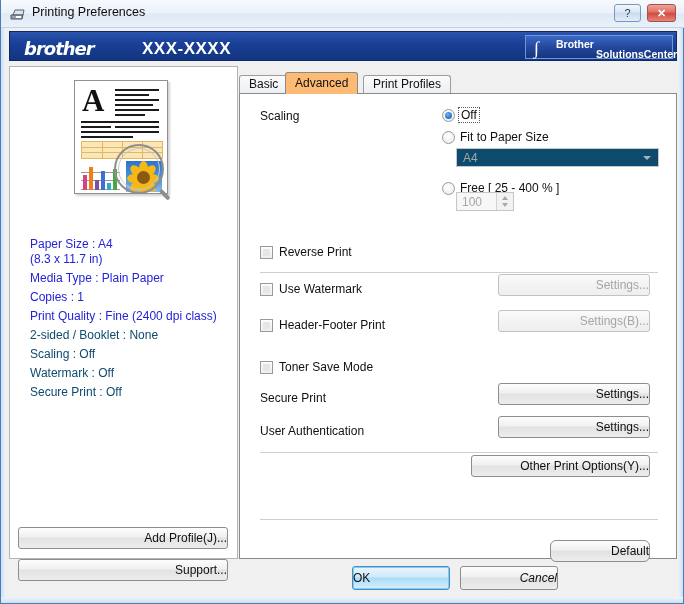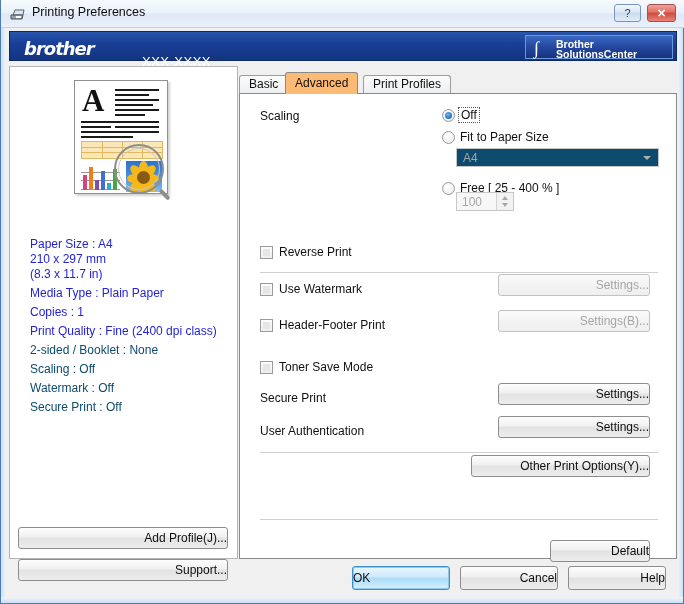--- a/index.html
+++ b/index.html
@@ -100,23 +100,23 @@
     left: 14px; top: 6px;
     font-size: 18px;
     font-weight: bold;
     font-style: italic;
     letter-spacing: -1px;
     color: #ffffff;
     font-family: "DejaVu Sans", sans-serif;
   }
   #model-name {
     position: absolute;
-    left: 132px; top: 22px;
-    font-size: 13px;
-    font-weight: normal;
+    left: 132px; top: 7px;
+    font-size: 17px;
+    font-weight: bold;
     color: #ffffff;
     letter-spacing: 0.5px;
   }
   #solutions-btn {
     position: absolute;
     right: 3px; top: 3px;
     width: 148px; height: 24px;
     background: linear-gradient(to bottom, #3a6ac4 0%, #24479e 50%, #16357f 100%);
     border: 1px solid #6f97d8;
     box-sizing: border-box;
@@ -131,21 +131,21 @@
   }
   #solutions-line1, #solutions-line2 {
     position: absolute;
     left: 30px;
     font-size: 10.5px;
     font-weight: bold;
     color: #ffffff;
     white-space: nowrap;
   }
   #solutions-line1 { top: 2px; }
-  #solutions-line2 { top: 12px; }
+  #solutions-line2 { top: 12px; margin-left: 40px; }
 
   
   #left-panel {
     position: absolute;
     left: 8px; top: 66px;
     width: 229px; height: 493px;
     background: #ffffff;
     border: 1px solid #b4b4b4;
     box-sizing: border-box;
   }
@@ -474,21 +474,21 @@
   .cbtn {
     position: absolute;
     height: 22px;
     line-height: 20px;
   }
   #btn-wm-settings   { left: 497px; top: 274px; width: 152px; }
   #btn-hf-settings   { left: 497px; top: 310px; width: 152px; }
   #btn-secure-settings { left: 497px; top: 383px; width: 152px; }
   #btn-userauth-settings { left: 497px; top: 416px; width: 152px; }
   #btn-other-options { left: 470px; top: 455px; width: 179px; }
-  #btn-default       { left: 549px; top: 540px; width: 100px; }
+  #btn-default       { left: 549px; top: 540px; width: 100px; border-radius: 6px; }
 
   
   #btn-ok {
     position: absolute;
     left: 351px; top: 566px;
     width: 98px; height: 24px;
     line-height: 22px;
     background: linear-gradient(to bottom, #eaf6fd 0%, #cfeafb 45%, #a9dbf6 50%, #d8f0fd 100%);
     border: 1px solid #3c92c8;
     border-radius: 3px;
@@ -497,20 +497,21 @@
     font-size: 12px;
     color: #101010;
     cursor: default;
     box-shadow: 0 0 0 1px #8fc9e8 inset;
   }
   #btn-cancel {
     position: absolute;
     left: 459px; top: 566px;
     width: 98px; height: 24px;
     line-height: 22px;
+    font-style: italic;
   }
   #btn-help-bottom {
     position: absolute;
     left: 567px; top: 566px;
     width: 98px; height: 24px;
     line-height: 22px;
   }
 </style>
 </head>
 <body>
@@ -593,21 +594,20 @@
         </div>
       </div>
 
       <div id="magnifier">
         <div id="magnifier-inner"></div>
       </div>
     </div>
 
     <div id="summary">
       <div class="sum-active">Paper Size : A4</div>
-      <div class="sum-active">210 x 297 mm</div>
       <div class="sum-active">(8.3 x 11.7 in)</div>
       <div class="sum-active sum-gap">Media Type : Plain Paper</div>
       <div class="sum-active sum-gap">Copies : 1</div>
       <div class="sum-active sum-gap">Print Quality : Fine (2400 dpi class)</div>
       <div class="sum-dim sum-gap">2-sided / Booklet : None</div>
       <div class="sum-dim sum-gap">Scaling : Off</div>
       <div class="sum-dim sum-gap">Watermark : Off</div>
       <div class="sum-dim sum-gap">Secure Print : Off</div>
     </div>
   </div>
@@ -670,15 +670,14 @@
 
   <div class="btn cbtn disabled" id="btn-wm-settings">Settings...</div>
   <div class="btn cbtn disabled" id="btn-hf-settings">Settings(B)...</div>
   <div class="btn cbtn" id="btn-secure-settings">Settings...</div>
   <div class="btn cbtn" id="btn-userauth-settings">Settings...</div>
   <div class="btn cbtn" id="btn-other-options">Other Print Options(Y)...</div>
   <div class="btn cbtn" id="btn-default">Default</div>
 
   <div id="btn-ok">OK</div>
   <div class="btn" id="btn-cancel">Cancel</div>
-  <div class="btn" id="btn-help-bottom">Help</div>
 
 </div>
 
 </body></html>

